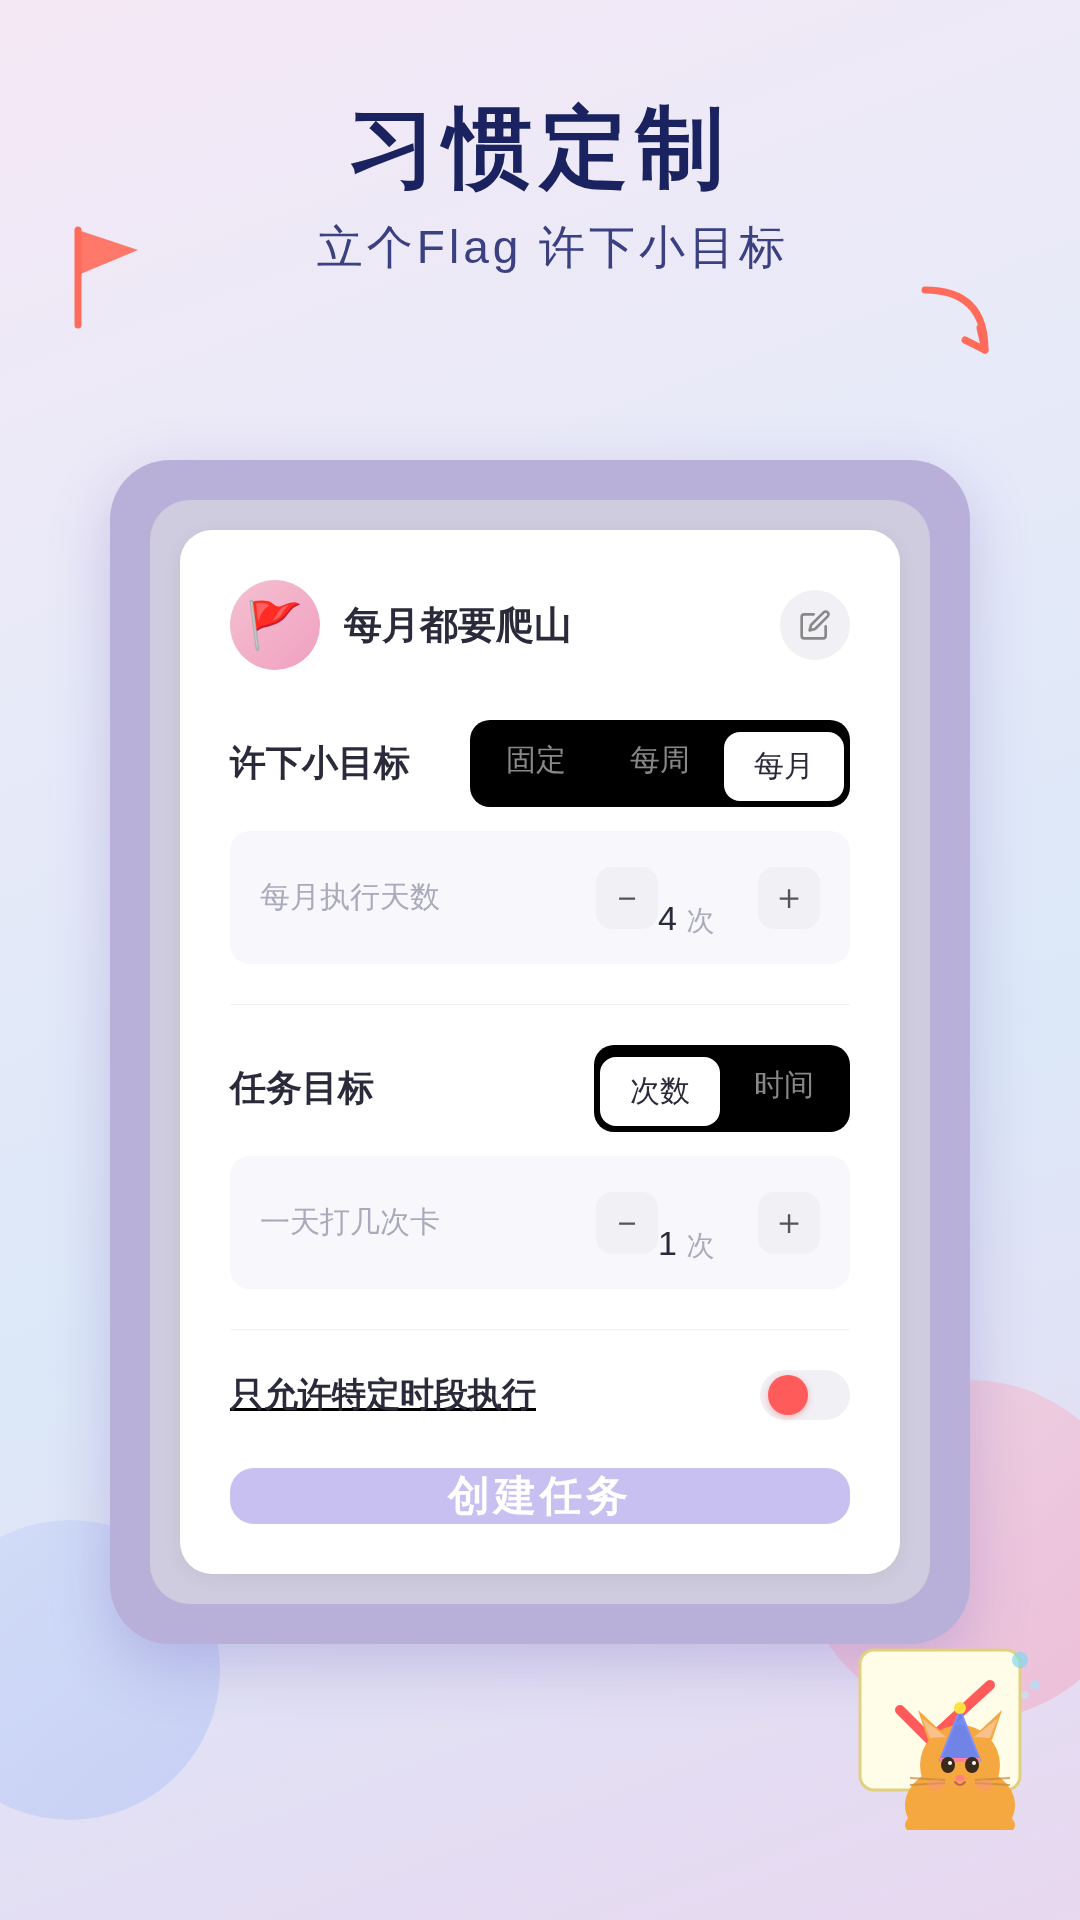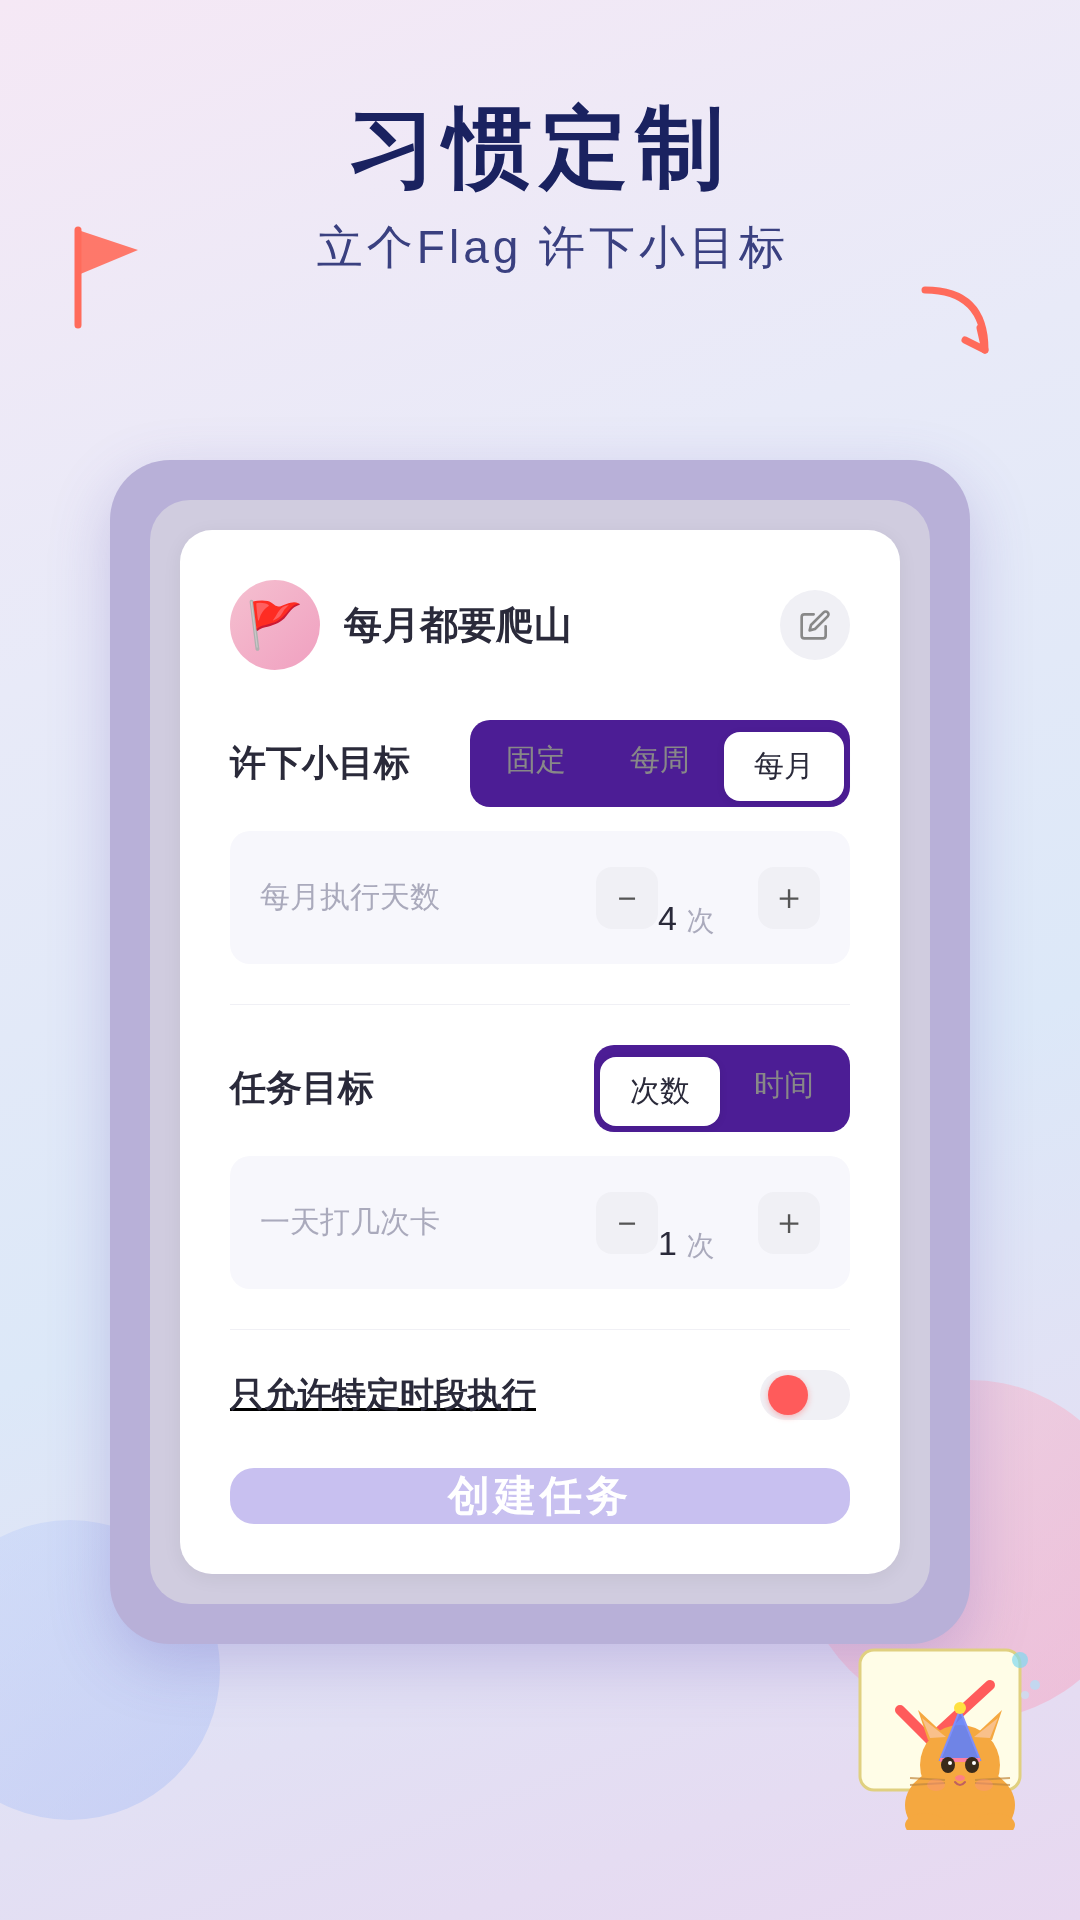--- a/index.html
+++ b/index.html
@@ -149,21 +149,21 @@
 
     .section-label {
       font-size: 36px;
       font-weight: 700;
       color: #2a2a3a;
     }
 
     
     .tab-group {
       display: flex;
-      background: #4c1d95;
+      background: #000000;
       border-radius: 20px;
       padding: 6px;
       gap: 4px;
     }
 
     .tab-item {
       padding: 14px 30px;
       border-radius: 16px;
       font-size: 30px;
       color: #888;

